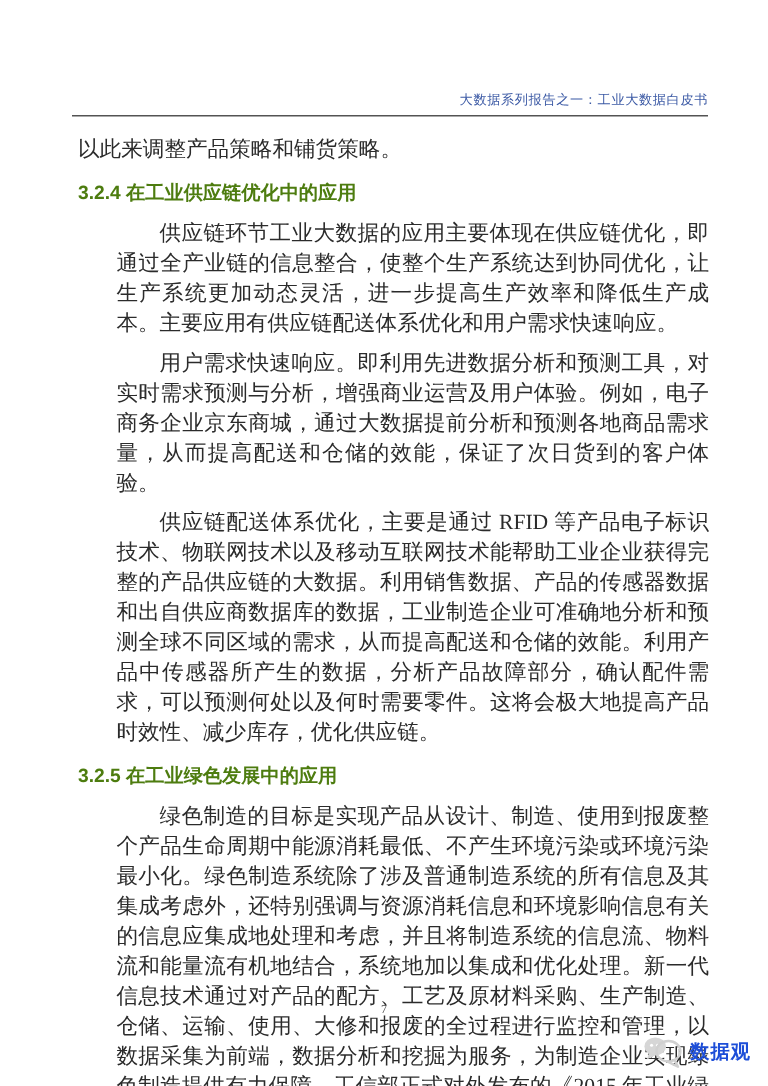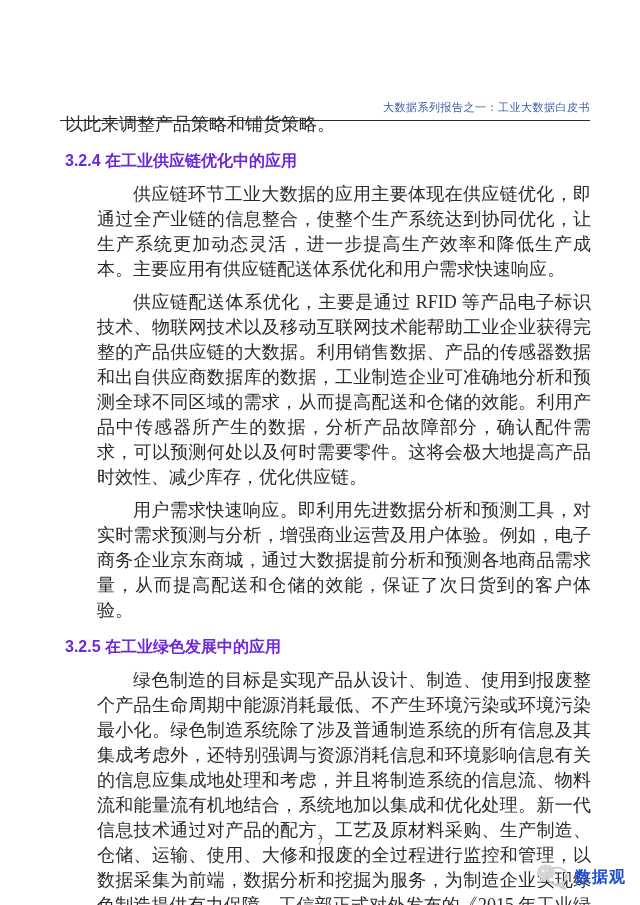--- a/index.html
+++ b/index.html
@@ -12,21 +12,21 @@
     font-family: "Liberation Serif", "DejaVu Serif", serif;
     color: #2b2b2b;
   }
   .header {
     position: absolute;
     top: 0;
     left: 60px;
     right: 50px;
   }
   .header-title {
-    padding-top: 100px;
+    padding-top: 76px;
     text-align: right;
     font-size: 11px;
     letter-spacing: 0.5px;
     color: #3c5aa5;
   }
   .header-rule {
     margin-top: 5px;
     border-bottom: 1.5px solid #2a2a2a;
     height: 0;
   }
@@ -43,21 +43,21 @@
     text-align: justify;
     color: #2b2b2b;
   }
   .content p.paragraph:first-child { margin-top: 12px; }
   .content p.indent { text-indent: 2em; margin-left: 32px; }
   .content h3.heading {
     margin: 14px 0 10px 0;
     font-family: "Liberation Sans", "DejaVu Sans", sans-serif;
     font-weight: bold;
     font-size: 16px;
-    color: #6d28d9;
+    color: #4d7c0f;
   }
   .footer {
     position: absolute;
     top: 836px;
     left: 0;
     width: 100%;
     text-align: center;
     font-size: 10px;
     color: #4a4a4a;
   }
@@ -85,22 +85,22 @@
 
   <div class="header">
     <div class="header-title">大数据系列报告之一：工业大数据白皮书</div>
     <div class="header-rule"></div>
   </div>
 
   <main class="content">
       <p class="paragraph">以此来调整产品策略和铺货策略。</p>
       <h3 class="heading">3.2.4 在工业供应链优化中的应用</h3>
       <p class="paragraph indent">供应链环节工业大数据的应用主要体现在供应链优化，即通过全产业链的信息整合，使整个生产系统达到协同优化，让生产系统更加动态灵活，进一步提高生产效率和降低生产成本。主要应用有供应链配送体系优化和用户需求快速响应。</p>
+      <p class="paragraph indent">用户需求快速响应。即利用先进数据分析和预测工具，对实时需求预测与分析，增强商业运营及用户体验。例如，电子商务企业京东商城，通过大数据提前分析和预测各地商品需求量，从而提高配送和仓储的效能，保证了次日货到的客户体验。</p>
       <p class="paragraph indent">供应链配送体系优化，主要是通过 RFID 等产品电子标识技术、物联网技术以及移动互联网技术能帮助工业企业获得完整的产品供应链的大数据。利用销售数据、产品的传感器数据和出自供应商数据库的数据，工业制造企业可准确地分析和预测全球不同区域的需求，从而提高配送和仓储的效能。利用产品中传感器所产生的数据，分析产品故障部分，确认配件需求，可以预测何处以及何时需要零件。这将会极大地提高产品时效性、减少库存，优化供应链。</p>
-      <p class="paragraph indent">用户需求快速响应。即利用先进数据分析和预测工具，对实时需求预测与分析，增强商业运营及用户体验。例如，电子商务企业京东商城，通过大数据提前分析和预测各地商品需求量，从而提高配送和仓储的效能，保证了次日货到的客户体验。</p>
       <h3 class="heading">3.2.5 在工业绿色发展中的应用</h3>
       <p class="paragraph indent">绿色制造的目标是实现产品从设计、制造、使用到报废整个产品生命周期中能源消耗最低、不产生环境污染或环境污染最小化。绿色制造系统除了涉及普通制造系统的所有信息及其集成考虑外，还特别强调与资源消耗信息和环境影响信息有关的信息应集成地处理和考虑，并且将制造系统的信息流、物料流和能量流有机地结合，系统地加以集成和优化处理。新一代信息技术通过对产品的配方、工艺及原材料采购、生产制造、仓储、运输、使用、大修和报废的全过程进行监控和管理，以数据采集为前端，数据分析和挖掘为服务，为制造企业实现绿色制造提供有力保障。工信部正式对外发布的《2015 年工业绿色发展专项行动实施方案》，将“组织实施数字能效推进计划”列入了重点工作，其中包括推进重点行业企业绿色数据中心试点建设及全国工业节能监测分析平台建设。互联网、云计算、大数据和工业机器人等新技术将引导并推动工业装备绿色化发展，开发和完善基于工业大数据的装备行业制造改</p>
     </main>
 
   <div class="footer">7</div>
 
   <div class="watermark">
     <svg class="watermark-logo" viewBox="0 0 34 30" xmlns="http://www.w3.org/2000/svg">
       <ellipse cx="10" cy="10" rx="9" ry="7.5" fill="#d6d6d6"></ellipse>
       <path d="M5 15 L3 21 L11 17 Z" fill="#d6d6d6"></path>

